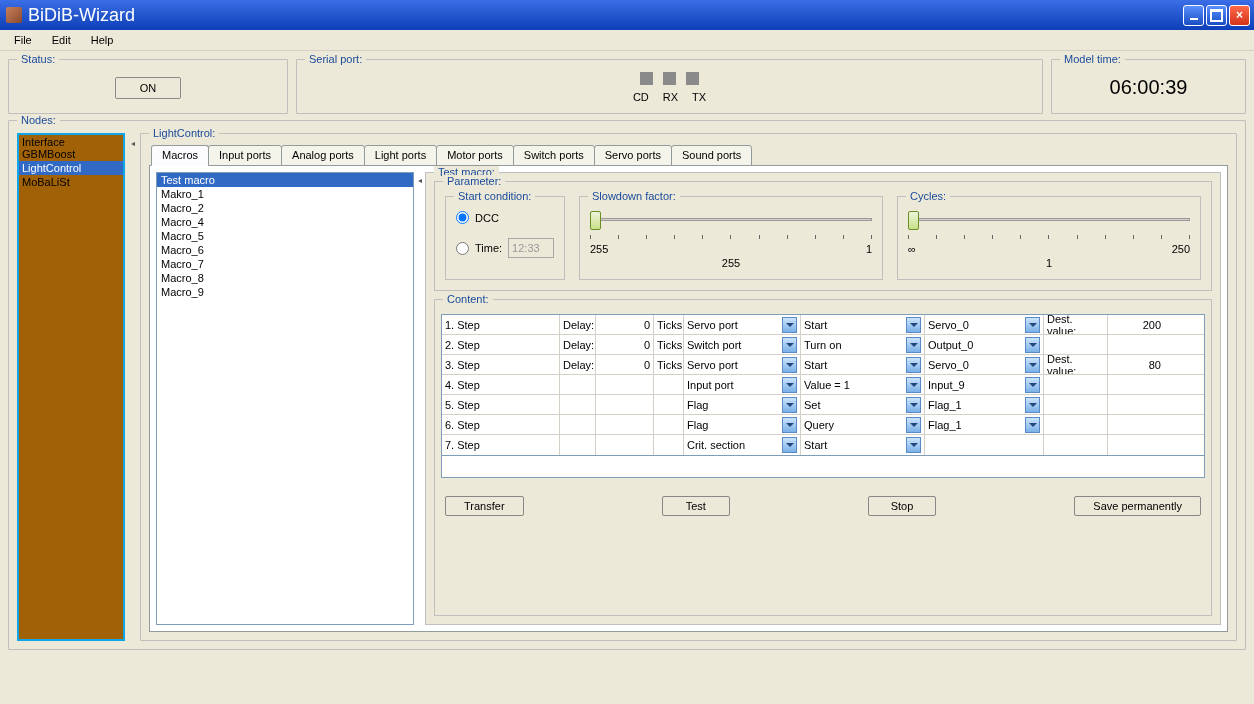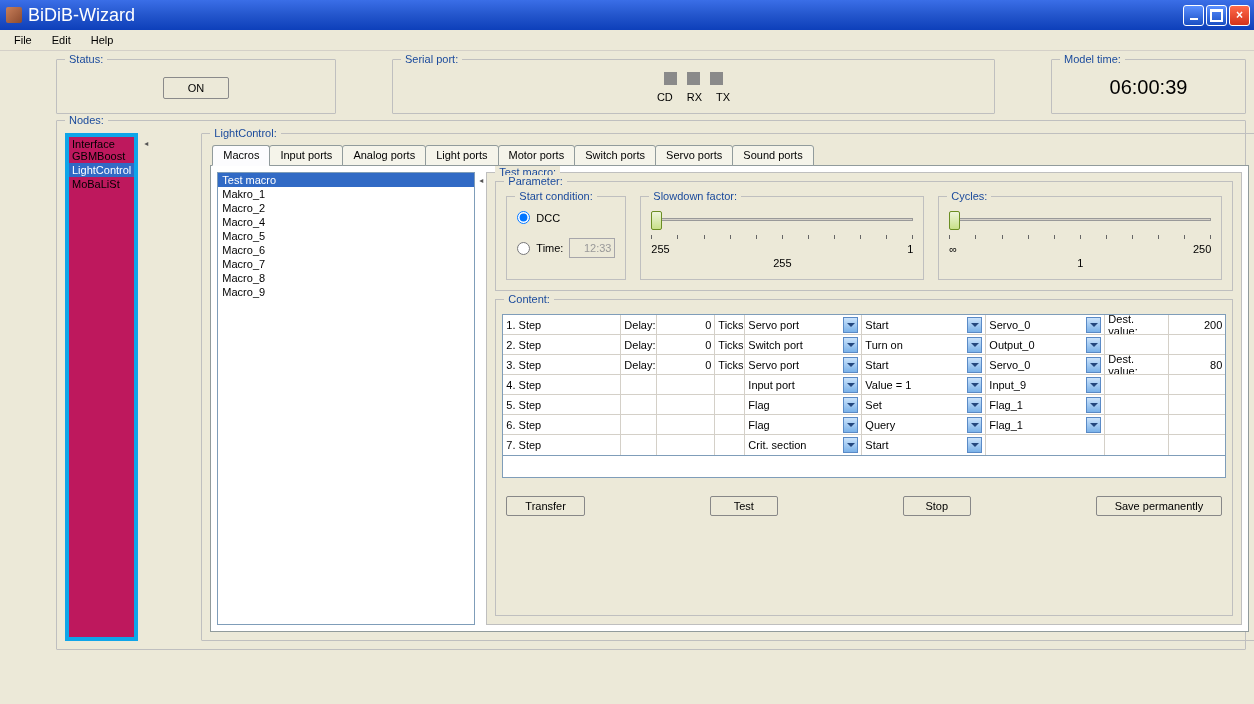--- a/index.html
+++ b/index.html
@@ -13,35 +13,35 @@
 .win-btn.min, .win-btn.max { background: linear-gradient(to bottom, #5a8fff, #1a4fc4); }
 .win-btn.close { background: linear-gradient(to bottom, #ff6a4a, #d4331a); }
 .win-btn.min::after { content: ''; width: 8px; height: 2px; background: white; margin-top: 8px; }
 .win-btn.max::after { content: ''; width: 9px; height: 8px; border: 2px solid white; border-top-width: 3px; }
 
 .menubar { background: #ece9d8; padding: 2px 6px; display: flex; gap: 4px; border-bottom: 1px solid #d4d0c8; }
 .menu-item { padding: 2px 8px; cursor: pointer; }
 
 .main-content { padding: 8px; display: flex; flex-direction: column; gap: 6px; }
 
-.fieldset { border: 1px solid #bfbfbf; border-radius: 1px; position: relative; padding: 10px 8px 8px 8px; margin-left: 48px; }
+.fieldset { border: 1px solid #bfbfbf; border-radius: 1px; position: relative; padding: 10px 8px 8px 8px; }
 .fieldset-legend { position: absolute; top: -7px; left: 8px; background: #ece9d8; padding: 0 4px; color: #1a4a9c; }
 
 .top-row { display: flex; gap: 8px; }
 .status-box { width: 280px; display: flex; align-items: center; justify-content: center; min-height: 55px; }
 .on-btn { padding: 4px 24px; border: 1px solid #8a8a8a; background: #ece9d8; cursor: pointer; border-radius: 2px; }
 .serial-box { flex: 1; display: flex; flex-direction: column; align-items: center; justify-content: center; gap: 6px; }
 .serial-leds { display: flex; gap: 10px; }
 .led { width: 13px; height: 13px; background: #8a8a8a; }
 .serial-labels { display: flex; gap: 14px; }
 .model-box { width: 195px; display: flex; align-items: center; justify-content: center; }
 .model-time { font-size: 20px; font-weight: normal; }
 
 .nodes-box { display: flex; gap: 6px; min-height: 530px; }
-.node-list { width: 132px; background: #be185d; border: 4px solid #0ea5e9; margin-top: 2px; }
+.node-list { width: 108px; background: #a16207; border: 2px solid #0ea5e9; margin-top: 2px; }
 .node-list div { padding: 1px 3px; cursor: pointer; }
 .node-list .selected { background: #316ac5; color: white; }
 .splitter-v { width: 3px; background: #ece9d8; cursor: col-resize; display: flex; align-items: flex-start; }
 .splitter-v::before { content: '◂'; font-size: 8px; color: #555; margin-top: 8px; }
 
 .lightcontrol-box { flex: 1; display: flex; flex-direction: column; }
 .tabstrip { display: flex; padding-left: 2px; position: relative; top: 1px; }
 .tab { padding: 3px 10px; border: 1px solid #919b9c; background: #f5f4ea; cursor: pointer; margin-right: -1px; border-top-left-radius: 3px; border-top-right-radius: 3px; }
 .tab.active { background: #fcfcfe; border-bottom-color: #fcfcfe; padding-bottom: 4px; }
 .tab-panel { border: 1px solid #919b9c; background: #ffffff; flex: 1; padding: 6px; display: flex; gap: 4px; }
@@ -56,21 +56,21 @@
 .macro-detail > .legend { position: absolute; top: -7px; left: 8px; background: #ece9d8; padding: 0 4px; color: #1a4a9c; }
 
 .param-box { display: flex; gap: 14px; padding: 12px 8px 8px 8px; }
 .sub-fieldset { border: 1px solid #bfbfbf; position: relative; padding: 14px 10px 10px 10px; }
 .sub-legend { position: absolute; top: -7px; left: 8px; background: #ece9d8; padding: 0 4px; color: #1a4a9c; }
 
 .start-cond { width: 120px; }
 .radio-row { display: flex; align-items: center; gap: 6px; margin-bottom: 14px; }
 .radio-row:last-child { margin-bottom: 0; }
 input[type="radio"] { cursor: pointer; }
-.time-input { width: 46px; height: 20px; border: 1px solid #a7a6aa; background: #ece9d8; color: #999; padding: 0 3px; text-align: right; }
+.time-input { width: 46px; height: 20px; border: 1px solid #a7a6aa; background: #ece9d8; color: #999; padding: 0 3px; }
 
 .slider-box { flex: 1; }
 .slider-track { position: relative; height: 28px; margin-bottom: 4px; }
 .slider-rail { position: absolute; top: 7px; left: 0; right: 0; height: 3px; background: #d4d0c8; border: 1px solid #999; }
 .slider-thumb { position: absolute; top: 0; width: 11px; height: 19px; background: linear-gradient(to bottom, #eef5dc, #c8e088); border: 1px solid #6b8e23; border-radius: 2px; cursor: pointer; }
 .slider-ticks { position: absolute; bottom: 0; left: 0; right: 0; display: flex; justify-content: space-between; }
 .slider-ticks span { width: 1px; height: 4px; background: #666; }
 .slider-labels { display: flex; justify-content: space-between; }
 .slider-center { text-align: center; margin-top: 2px; }
 

